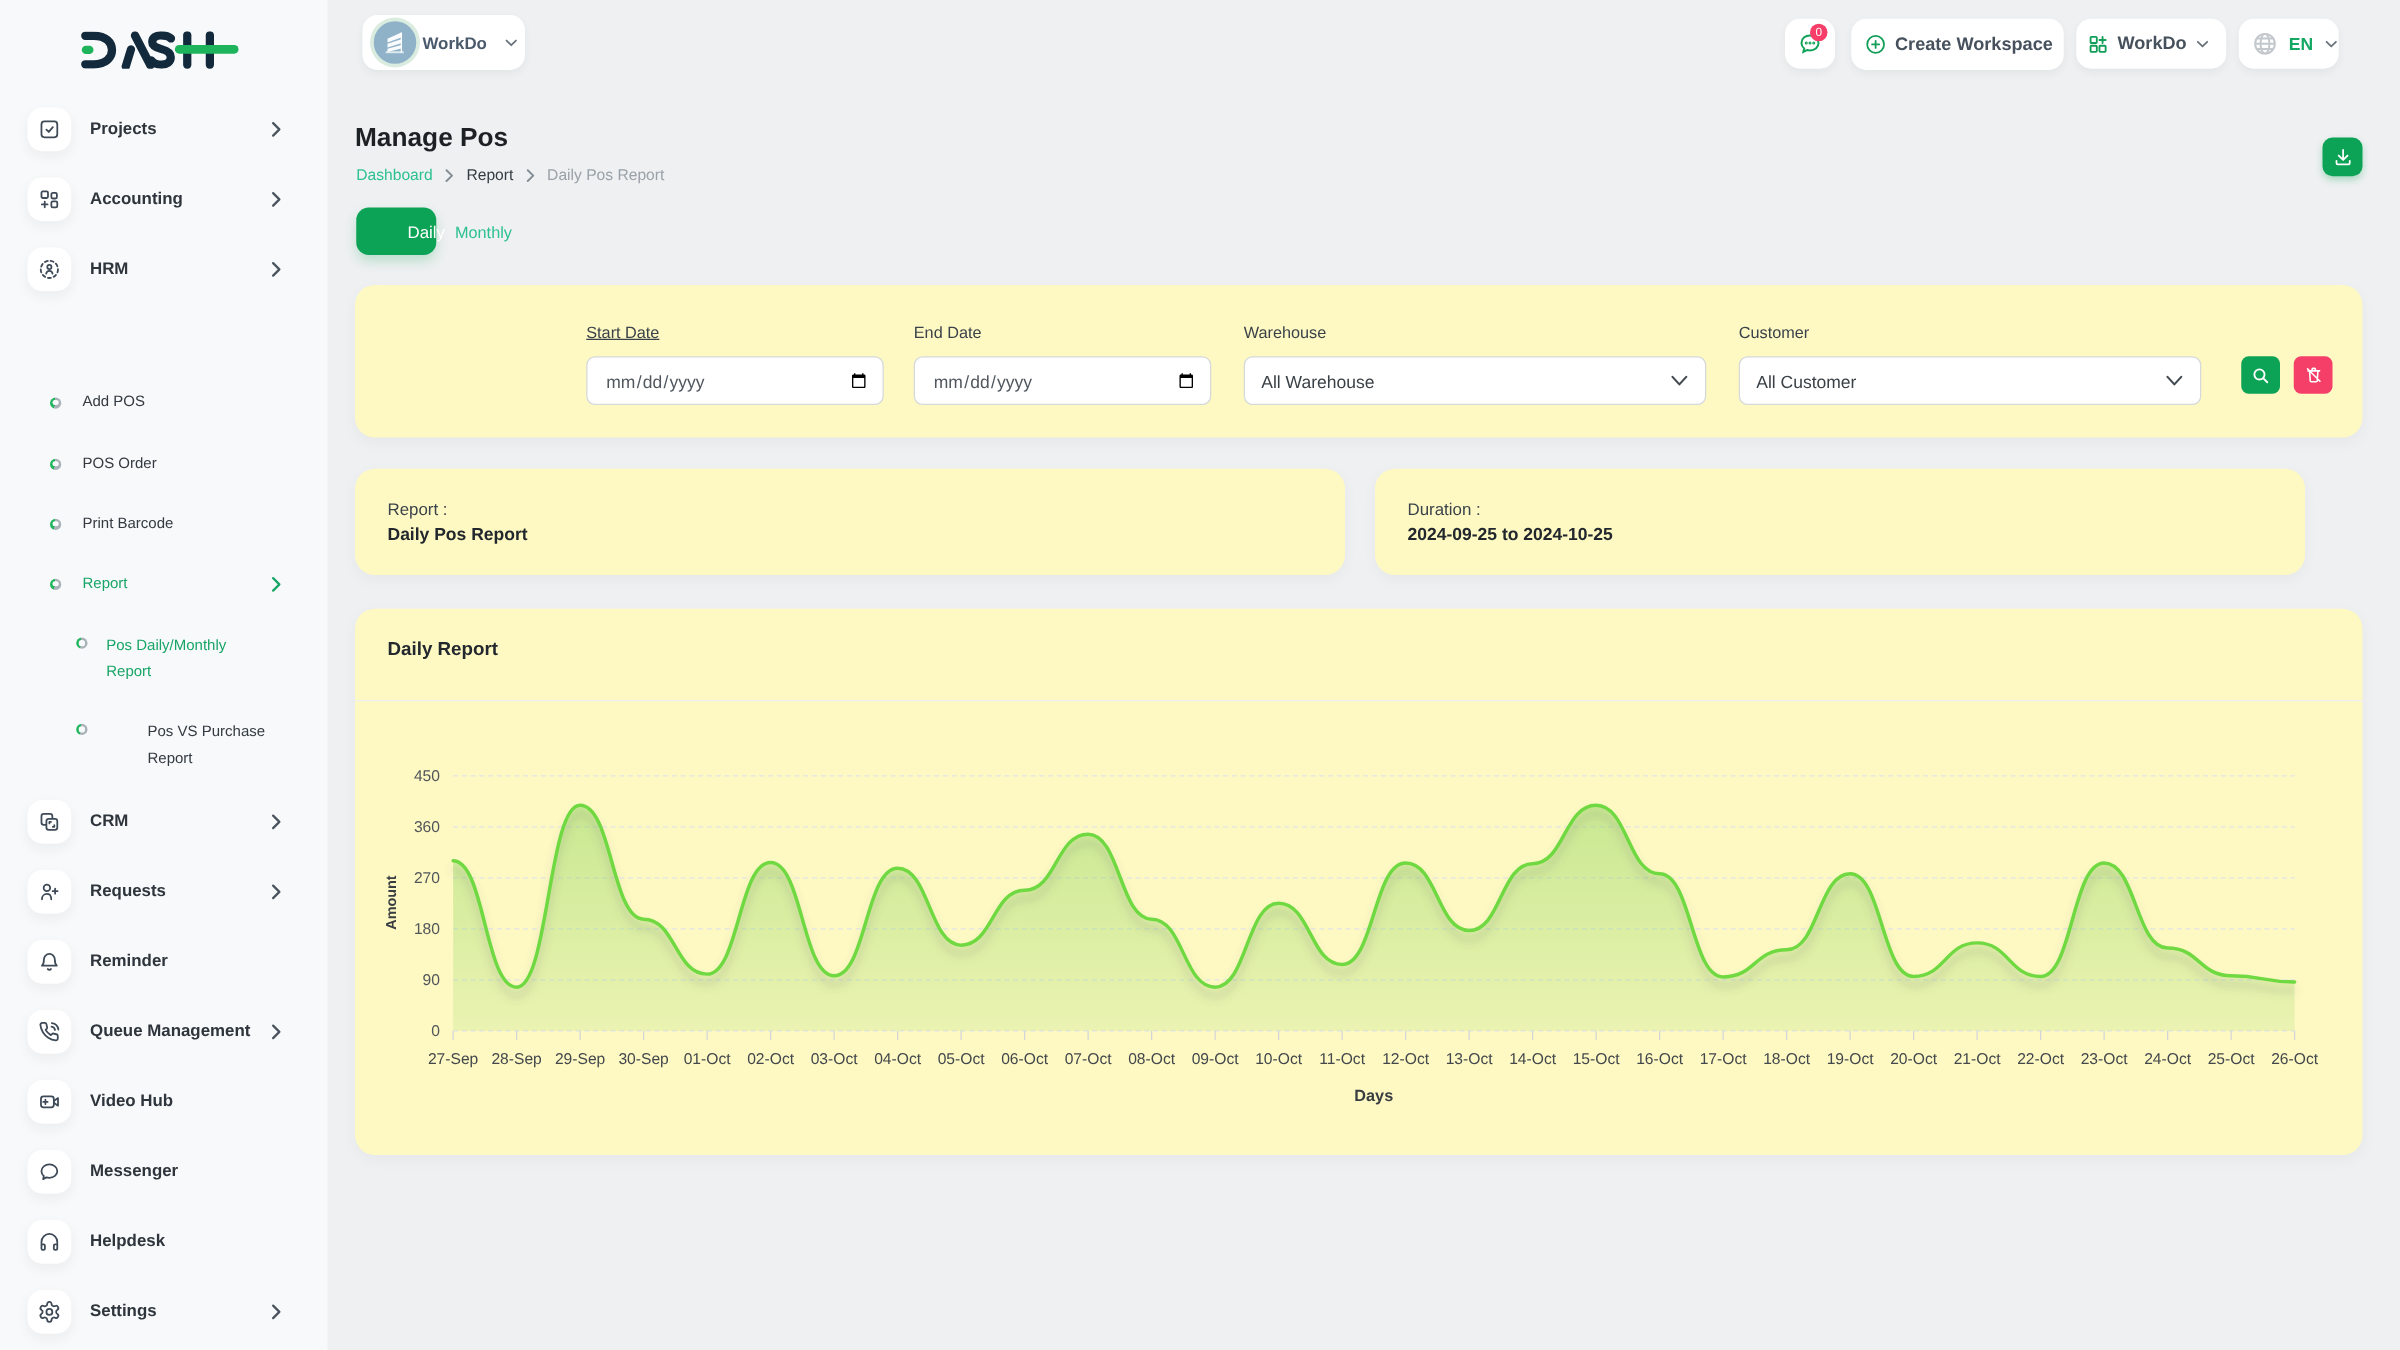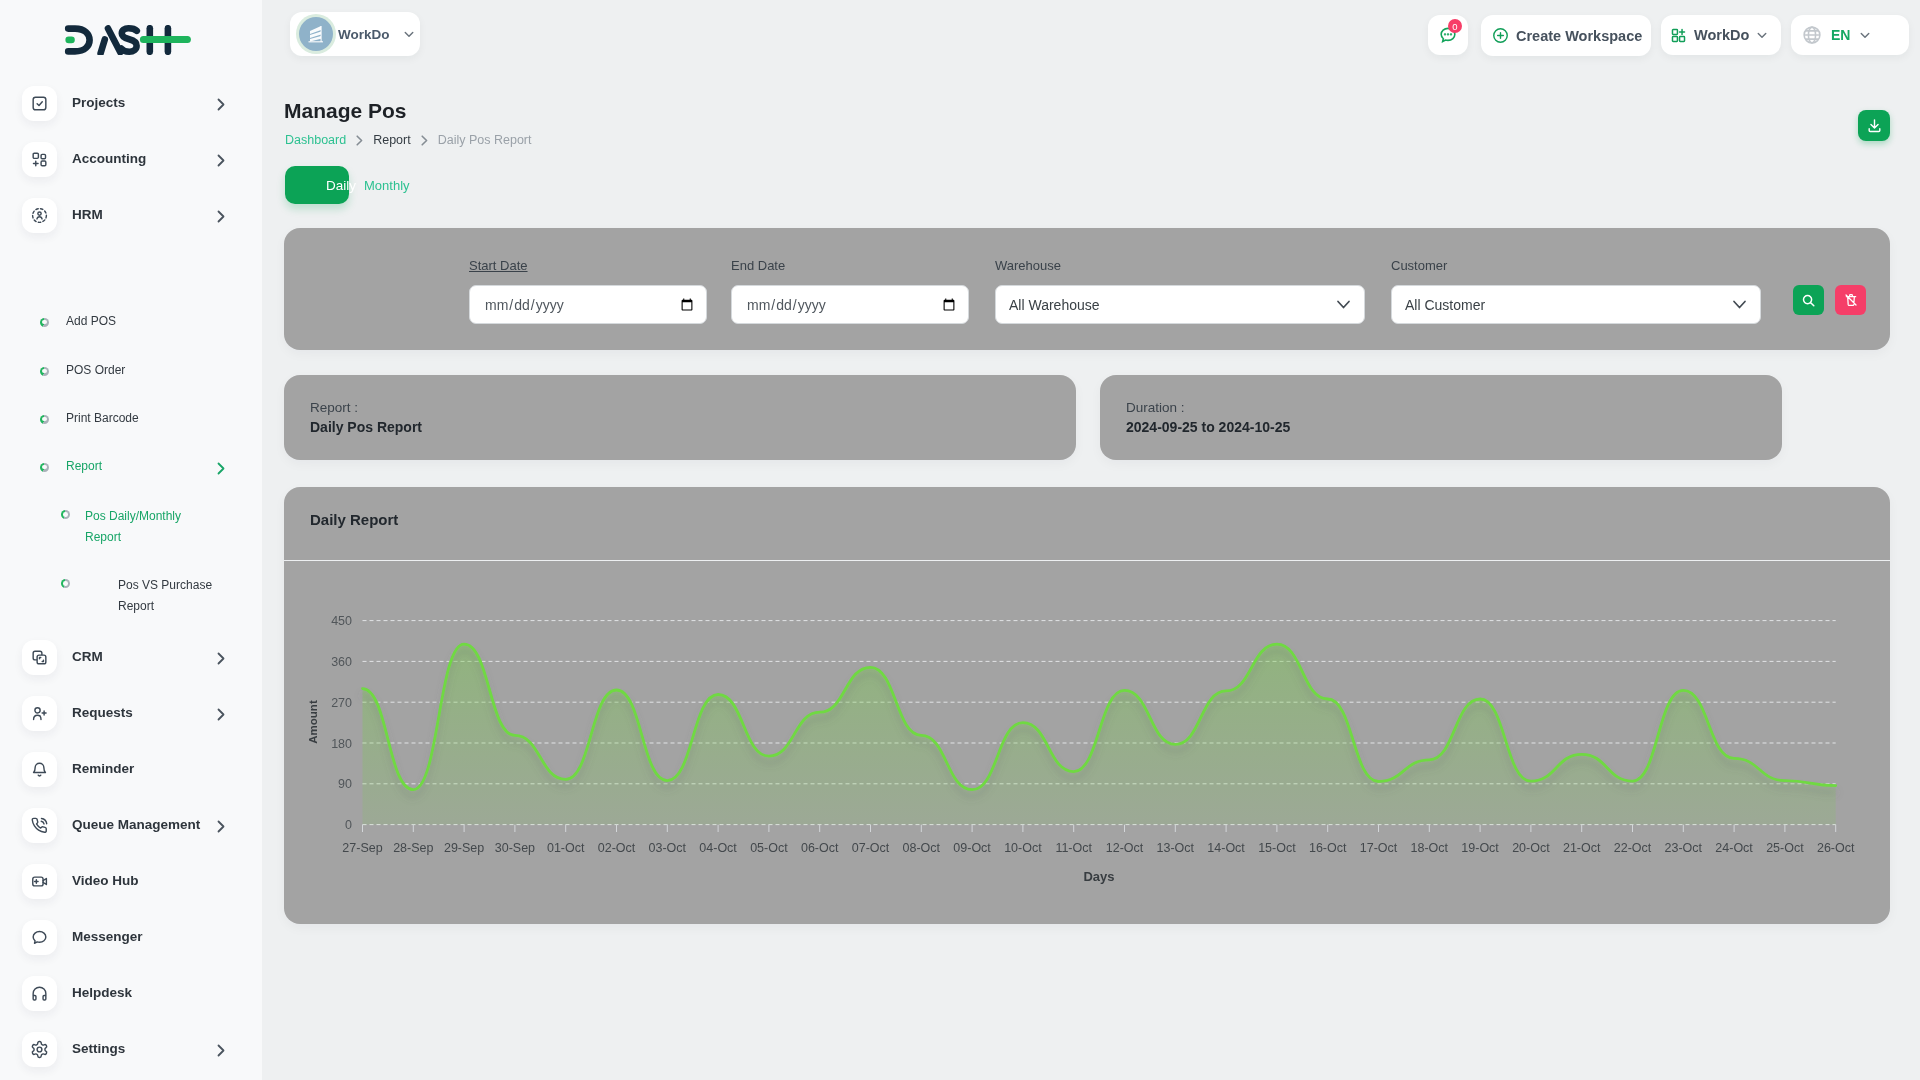--- a/index.html
+++ b/index.html
@@ -19,21 +19,21 @@
 .main { position:absolute; left:262px; top:0; width:1658px; height:1080px; }
 .pill { position:absolute; background:#fff; border-radius:12px; box-shadow:0 3px 8px rgba(20,30,45,.05); display:flex; align-items:center; }
 h1 { position:absolute; left:22px; top:99px; font-size:21px; font-weight:700; color:#1d2126; }
 .crumbs { position:absolute; left:23px; top:133px; font-size:12.5px; color:#9aa1a8; display:flex; align-items:center; gap:10px; }
 .crumbs .c1 { color:#2dc191; }
 .crumbs .c2 { color:#343c43; }
 .crumbs svg { margin-top:1px; }
 .tab-daily { position:absolute; left:23px; top:166px; width:64px; height:38px; background:#0ca356; color:#fff; border-radius:10px; font-size:13.5px; display:flex; align-items:center; justify-content:center; box-shadow:0 5px 9px rgba(12,163,86,.22);padding-left:48px; }
 .tab-monthly { position:absolute; left:102px; top:178px; font-size:13px; color:#2dc191; }
 .dl-btn { position:absolute; left:1596px; top:110px; width:32px; height:31px; background:#0ca356; border-radius:8px; display:flex; align-items:center; justify-content:center; box-shadow:0 3px 6px rgba(12,163,86,.3); }
-.card { position:absolute; background:#a3a3a3; border-radius:16px; box-shadow:0 4px 12px rgba(25,35,50,.04); }
+.card { position:absolute; background:#fef9c3; border-radius:16px; box-shadow:0 4px 12px rgba(25,35,50,.04); }
 .flabel { position:absolute; font-size:13px; color:#3a424a; }
 .finput { position:absolute; height:39px; border:1px solid #d5d9dc; border-radius:7px; background:#fff; font-family:"Liberation Sans",sans-serif; font-size:14px; color:#50575e; padding:0 10px 0 14px; }
 .fselect { position:absolute; height:39px; border:1px solid #d5d9dc; border-radius:7px; background:#fff; font-family:"Liberation Sans",sans-serif; font-size:14px; color:#3a4146; padding:0 34px 0 13px; appearance:none; -webkit-appearance:none; }
 .sel-chev { position:absolute; pointer-events:none; }
 .sq-btn { position:absolute; width:31px; height:30px; border-radius:6px; display:flex; align-items:center; justify-content:center; }
 .ic-lbl { font-size:13.5px; color:#3b434b; }
 .ic-val { font-size:14px; font-weight:700; color:#21272d; margin-top:4px; }
 </style>
 </head>
 <body>
@@ -211,21 +211,21 @@
       <rect x="3.5" y="3.5" width="7" height="7" rx="1"></rect>
         <rect x="3.5" y="13.5" width="7" height="7" rx="1"></rect>
         <rect x="13.5" y="13.5" width="7" height="7" rx="1"></rect>
       <path d="M17 3.5 V10.5 M13.5 7 H20.5"></path>
     </svg>
     <span style="margin-left:7px;font-size:14.5px;font-weight:700;color:#46515d;">WorkDo</span>
     <svg style="margin-left:8px" width="10" height="7" viewBox="0 0 12 8" fill="none" stroke="#6a737c" stroke-width="1.7" stroke-linecap="round" stroke-linejoin="round">
         <path d="M1.5 1.5 L6 6 L10.5 1.5"></path>
       </svg>
   </div>
-  <div class="pill" style="left:1529px; top:15px; width:118px; height:40px;">
+  <div class="pill" style="left:1529px; top:15px; width:80px; height:40px;">
     <svg style="margin-left:10px" width="22" height="22" viewBox="0 0 24 24" fill="none" stroke="#c3c8cd" stroke-width="1.7">
         <circle cx="12" cy="12" r="8.6"></circle>
         <ellipse cx="12" cy="12" rx="3.9" ry="8.6"></ellipse>
         <path d="M3.4 12 H20.6 M4.6 7.5 H19.4 M4.6 16.5 H19.4"></path>
       </svg>
     <span style="margin-left:8px;font-size:14px;font-weight:700;color:#15a863;">EN</span>
     <svg style="margin-left:10px" width="10" height="7" viewBox="0 0 12 8" fill="none" stroke="#6a737c" stroke-width="1.7" stroke-linecap="round" stroke-linejoin="round">
         <path d="M1.5 1.5 L6 6 L10.5 1.5"></path>
       </svg>
   </div>
@@ -273,21 +273,21 @@
   </div>
   <div class="sq-btn" style="left:1573px; top:285px; background:#f53e68;">
     <svg width="16" height="16" viewBox="0 0 24 24" fill="none" stroke="#fff" stroke-width="1.9" stroke-linecap="round" stroke-linejoin="round">
         <path d="M5 7 H19 M10 7 V5 C10 4.4 10.4 4 11 4 H13 C13.6 4 14 4.4 14 5 V7 M7 7 L7.8 19 C7.9 19.6 8.3 20 8.9 20 H15.1 C15.7 20 16.1 19.6 16.2 19 L17 7 M4.5 4.5 L19.5 19.5"></path>
       </svg>
   </div>
 
   <div class="card" style="left:22px; top:375px; width:792px; height:85px;">
     <div style="position:absolute;left:26px;top:25px;" class="ic-lbl">Report :<div class="ic-val">Daily Pos Report</div></div>
   </div>
-  <div class="card" style="left:838px; top:375px; width:682px; height:85px;padding-left:44px;">
+  <div class="card" style="left:838px; top:375px; width:744px; height:85px;padding-left:44px;">
     <div style="position:absolute;left:26px;top:25px;" class="ic-lbl">Duration :<div class="ic-val">2024-09-25 to 2024-10-25</div></div>
   </div>
 
   <div class="card" style="left:22px; top:487px; width:1606px; height:437px;">
     <div style="position:absolute;left:26px;top:24px;font-size:15px;font-weight:700;color:#22282e;">Daily Report</div>
     <div style="position:absolute;left:0;top:73px;width:1606px;height:1px;background:#edeff1;"></div>
     <svg style="position:absolute;left:0;top:0;" width="1606" height="437" viewBox="0 0 1606 437">
 <defs>
           <linearGradient id="ag" x1="0" y1="150" x2="0" y2="337.6" gradientUnits="userSpaceOnUse">
             <stop offset="0" stop-color="#74cd45" stop-opacity="0.40"></stop>

